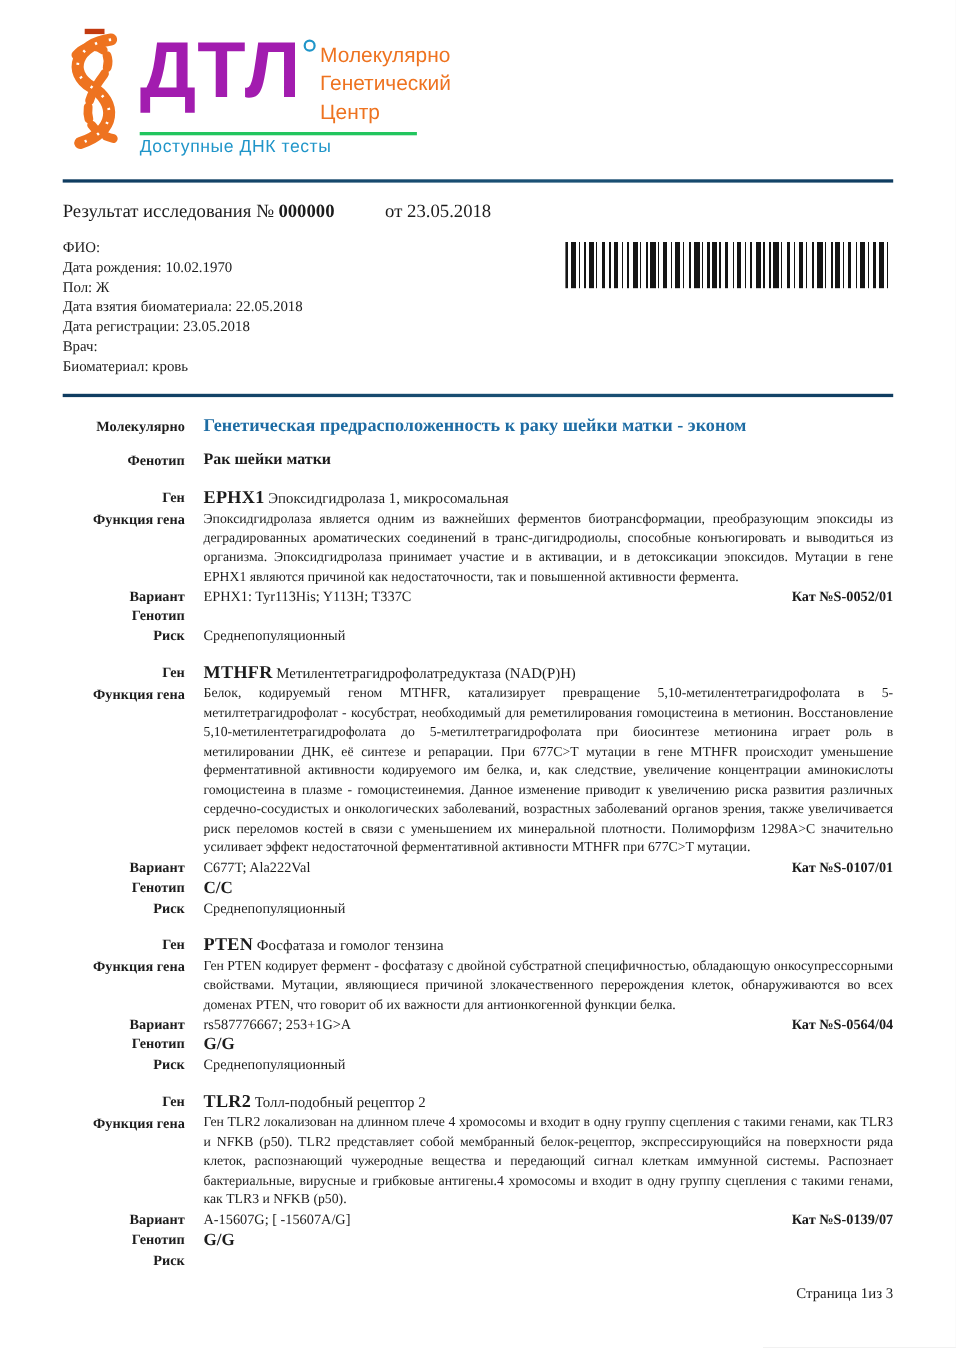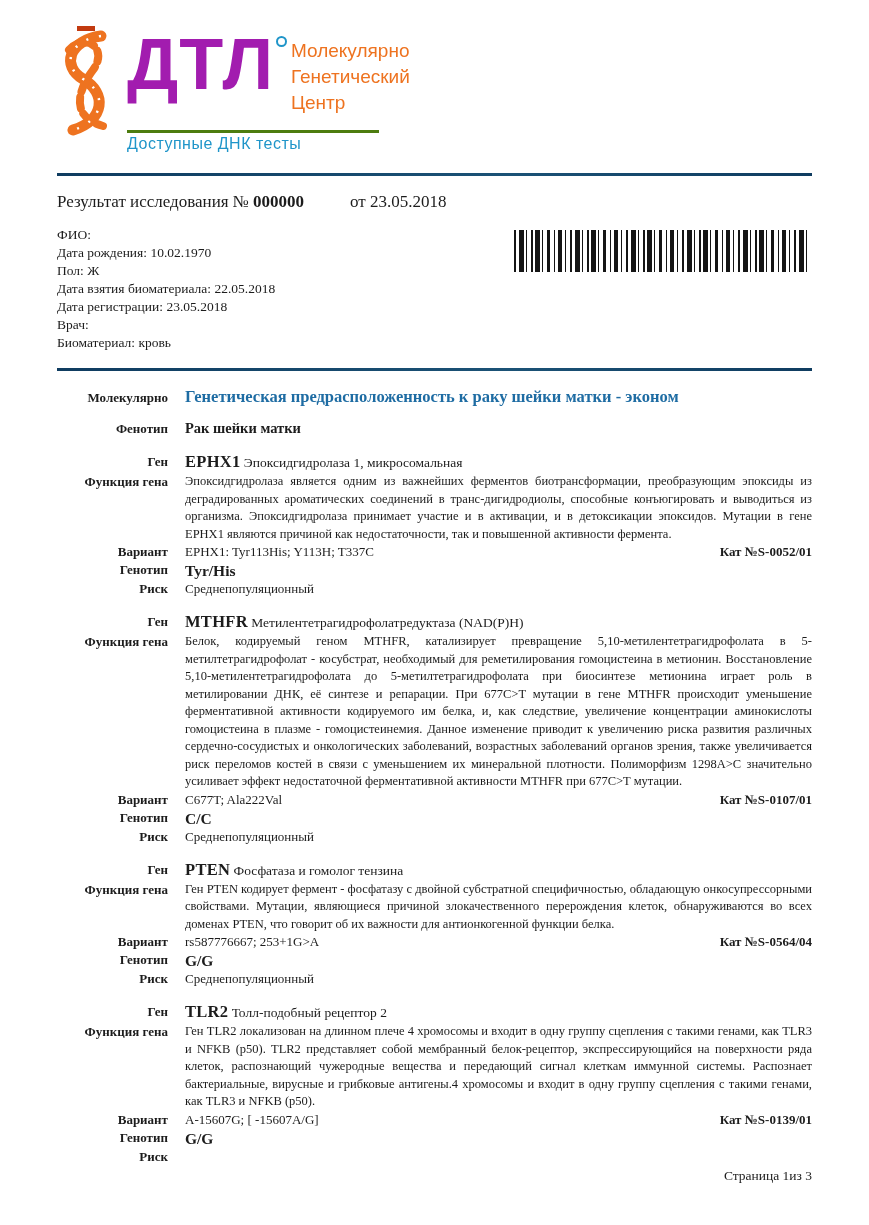--- a/index.html
+++ b/index.html
@@ -13,21 +13,21 @@
     overflow:hidden;
   }
   
   .logo-row{display:flex;align-items:flex-start;padding:26px 0 0 55px;}
   .helix{width:64px;height:114px;flex:0 0 auto;}
   .logo-main{margin-left:8px;font-family:"Liberation Sans","DejaVu Sans",sans-serif;}
   .brand-line{display:flex;align-items:flex-start;}
   .brand{font-size:72px;font-weight:bold;line-height:76px;color:#a21caf;letter-spacing:1px;}
   .reg-mark{width:7px;height:7px;border:2px solid #1f95c9;border-radius:50%;margin:10px 2px 0 2px;flex:0 0 auto;}
   .tagline{color:#ee7320;font-size:19px;line-height:26px;padding-top:12px;margin-left:2px;}
-  .subtitle-wrap{border-top:3px solid #4d7c0f;margin-top:14px;padding-top:2px;width:252px;}
+  .subtitle-wrap{border-top:3px solid #22c55e;margin-top:4px;padding-top:2px;width:252px;}
   .subtitle{color:#1f95c9;font-size:16px;letter-spacing:0.5px;}
   
   .rule{height:3px;background:linear-gradient(90deg,#0f3c60,#1b5276 60%,#0f3c60);margin:0 57px;border:0;}
   .rule-1{margin-top:20px;}
   .rule-2{margin-top:14px;}
   
   .title-row{margin:16px 57px 0 57px;font-size:17px;}
   .title-num{font-weight:bold;margin-left:4px;}
   .title-date{margin-left:46px;}
   
@@ -146,21 +146,20 @@
     </div>
     <div class="row">
       <div class="lbl">Вариант</div>
       <div class="val variant-row-val">
         <span>EPHX1: Tyr113His; Y113H; T337C</span>
         <span class="catalog">Кат №S-0052/01</span>
       </div>
     </div>
     <div class="row">
       <div class="lbl">Генотип</div>
-      <div class="val genotype">Tyr/His</div>
     </div>
     <div class="row">
       <div class="lbl">Риск</div>
       <div class="val">Среднепопуляционный</div>
     </div>
   </section>
 
   <section class="gene">
     <div class="row gene-title-row">
       <div class="lbl">Ген</div>
@@ -219,21 +218,21 @@
       <div class="val gene-title"><span class="gene-symbol">TLR2</span> <span class="gene-name">Толл-подобный рецептор 2</span></div>
     </div>
     <div class="row">
       <div class="lbl">Функция гена</div>
       <div class="val func">Ген TLR2 локализован на длинном плече 4 хромосомы и входит в одну группу сцепления с такими генами, как TLR3 и NFKB (p50). TLR2 представляет собой мембранный белок-рецептор, экспрессирующийся на поверхности ряда клеток, распознающий чужеродные вещества и передающий сигнал клеткам иммунной системы. Распознает бактериальные, вирусные и грибковые антигены.4 хромосомы и входит в одну группу сцепления с такими генами, как TLR3 и NFKB (p50).</div>
     </div>
     <div class="row">
       <div class="lbl">Вариант</div>
       <div class="val variant-row-val">
         <span>A-15607G; [ -15607A/G]</span>
-        <span class="catalog">Кат №S-0139/01</span>
+        <span class="catalog">Кат №S-0139/07</span>
       </div>
     </div>
     <div class="row">
       <div class="lbl">Генотип</div>
       <div class="val genotype">G/G</div>
     </div>
     <div class="row">
       <div class="lbl">Риск</div>
     </div>
   </section>

